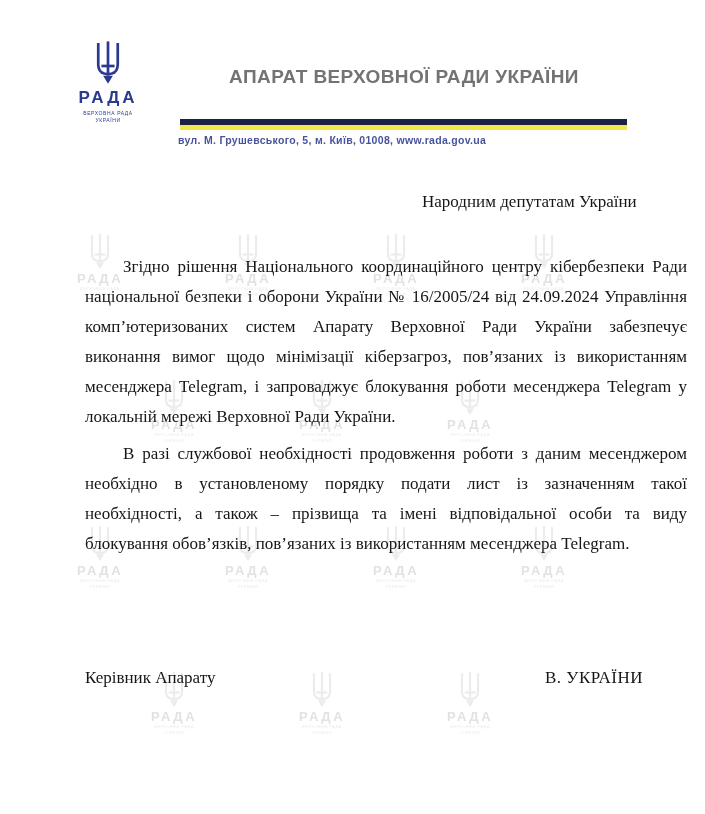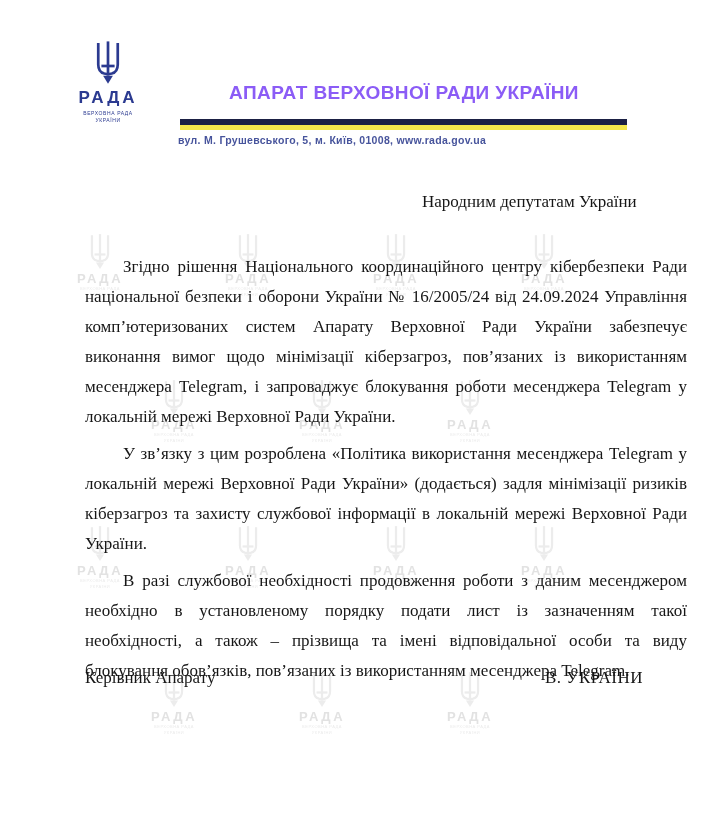--- a/index.html
+++ b/index.html
@@ -30,22 +30,22 @@
   .logo-brand {
     font-family:"Liberation Sans", sans-serif; font-weight:bold;
     font-size:17px; letter-spacing:3px; margin-top:2px; color:#2b3a90;
   }
   .logo-cap {
     font-family:"Liberation Sans", sans-serif; font-size:5px;
     letter-spacing:0.6px; line-height:1.35; color:#2b3a90; margin-top:2px;
   }
   .head-block { position:absolute; left:178px; top:66px; width:452px; z-index:2; text-align:center; }
   .head-title {
-    margin:16px; font-family:"Liberation Sans", sans-serif; font-weight:bold;
-    font-size:19px; letter-spacing:0.4px; color:#8b5cf6; white-space:nowrap;
+    margin:0; font-family:"Liberation Sans", sans-serif; font-weight:bold;
+    font-size:19px; letter-spacing:0.4px; color:#737373; white-space:nowrap;
   }
   .flag-rule { position:absolute; left:180px; top:119px; width:447px; z-index:2; }
   .flag-rule .navy { height:6px; background:#1b2044; }
   .flag-rule .yellow { height:5px; background:#f3e64b; }
   .head-address {
     position:absolute; left:178px; top:134px; width:452px; z-index:2; 
     font-family:"Liberation Sans", sans-serif; font-size:10.5px;
     letter-spacing:0.3px; color:#47549c; white-space:nowrap;font-weight:bold;
   }
 
@@ -295,21 +295,20 @@
   <div class="flag-rule">
     <div class="navy"></div>
     <div class="yellow"></div>
   </div>
   <div class="head-address">вул. М. Грушевського, 5, м. Київ, 01008,  www.rada.gov.ua</div>
 
   <div class="addressee">Народним депутатам України</div>
 
   <div class="body-text">
     <p>Згідно рішення Національного координаційного центру кібербезпеки Ради національної безпеки і оборони України № 16/2005/24 від 24.09.2024 Управління комп’ютеризованих систем Апарату Верховної Ради України забезпечує виконання вимог щодо мінімізації кіберзагроз, пов’язаних із використанням месенджера Telegram, і запроваджує блокування роботи месенджера Telegram у локальній мережі Верховної Ради України.</p>
-    <p>У зв’язку з цим розроблена «Політика використання месенджера Telegram у локальній мережі Верховної Ради України» (додається) задля мінімізації ризиків кіберзагроз та захисту службової інформації в локальній мережі Верховної Ради України.</p>
     <p>В разі службової необхідності продовження роботи з даним месенджером необхідно в установленому порядку подати лист із зазначенням такої необхідності, а також – прізвища та імені відповідальної особи та виду блокування обов’язків, пов’язаних із використанням месенджера Telegram.</p>
   </div>
 
   <div class="signature">
     <span class="sig-position">Керівник Апарату</span>
     <span class="sig-name">В. УКРАЇНИ</span>
   </div>
 
 </div>
 

